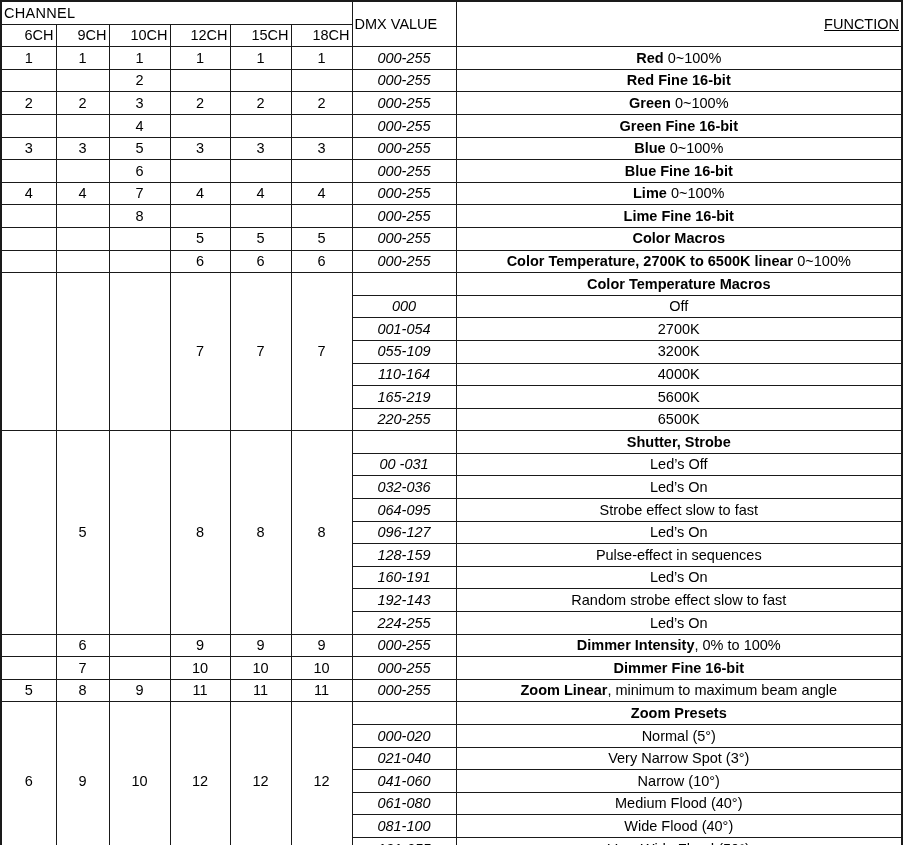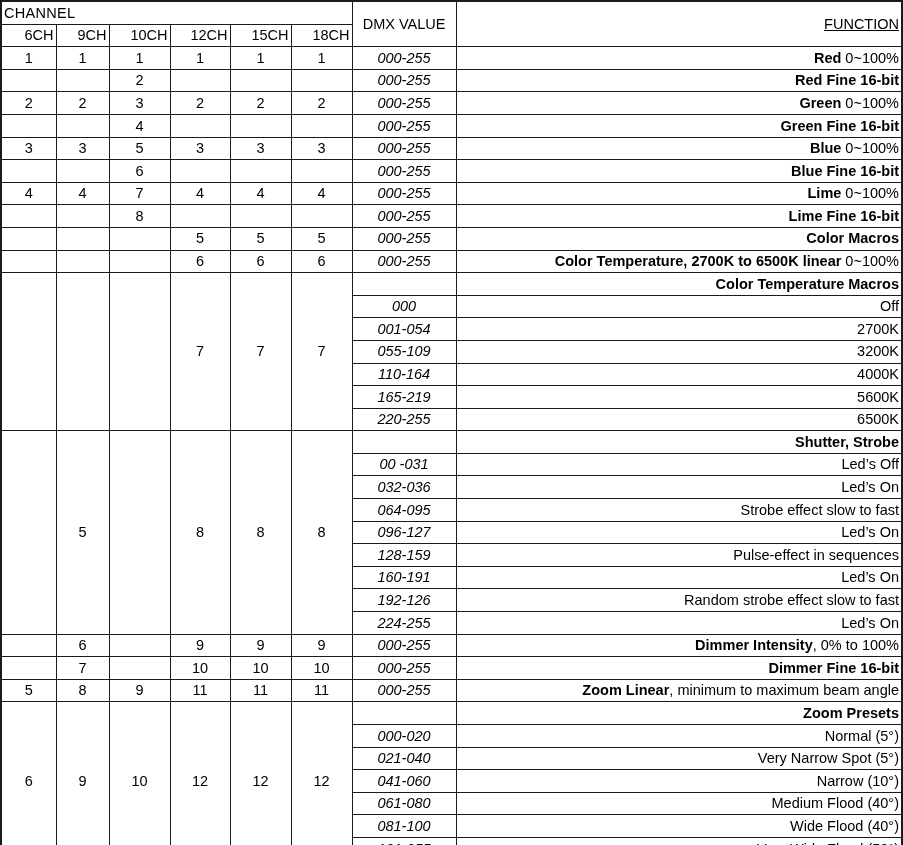--- a/index.html
+++ b/index.html
@@ -48,42 +48,42 @@
     letter-spacing: 0.3px;
     height: 25px;
   }
   .hdr-sub {
     text-align: right;
     font-weight: bold;
     font-size: 15px;
     height: 22px;
   }
   .hdr-dmx {
-    text-align: center;
+    text-align: left;
     font-weight: bold;
     font-size: 15.5px;
   }
   .hdr-fn {
     text-align: right;
     font-weight: bold;
     font-size: 15.5px;
     padding-left: 6px;
     text-decoration: underline;
   }
   td.ch {
     text-align: center;
     font-size: 15px;
   }
   td.dmx {
     text-align: center;
     font-size: 14px;
     font-style: italic;
   }
   td.fn {
-    text-align: right;
+    text-align: center;
     padding-left: 6px;
     font-size: 14.5px;
   }
   td.fn b {
     font-weight: bold;
   }
   td.fn .reg {
     font-weight: normal;
   }
   td.fn.bold {
@@ -286,21 +286,21 @@
     </tr>
     <tr>
       <td class="dmx">128-159</td>
       <td class="fn">Pulse-effect in sequences</td>
     </tr>
     <tr>
       <td class="dmx">160-191</td>
       <td class="fn">Led’s On</td>
     </tr>
     <tr>
-      <td class="dmx">192-126</td>
+      <td class="dmx">192-143</td>
       <td class="fn">Random strobe effect slow to fast</td>
     </tr>
     <tr>
       <td class="dmx">224-255</td>
       <td class="fn">Led’s On</td>
     </tr>
 
     <tr>
       <td class="ch"></td>
       <td class="ch">6</td>
@@ -341,21 +341,21 @@
       <td class="ch" rowspan="7">12</td>
       <td class="dmx"></td>
       <td class="fn bold">Zoom Presets</td>
     </tr>
     <tr>
       <td class="dmx">000-020</td>
       <td class="fn">Normal (5°)</td>
     </tr>
     <tr>
       <td class="dmx">021-040</td>
-      <td class="fn">Very Narrow Spot (5°)</td>
+      <td class="fn">Very Narrow Spot (3°)</td>
     </tr>
     <tr>
       <td class="dmx">041-060</td>
       <td class="fn">Narrow (10°)</td>
     </tr>
     <tr>
       <td class="dmx">061-080</td>
       <td class="fn">Medium Flood (40°)</td>
     </tr>
     <tr>

